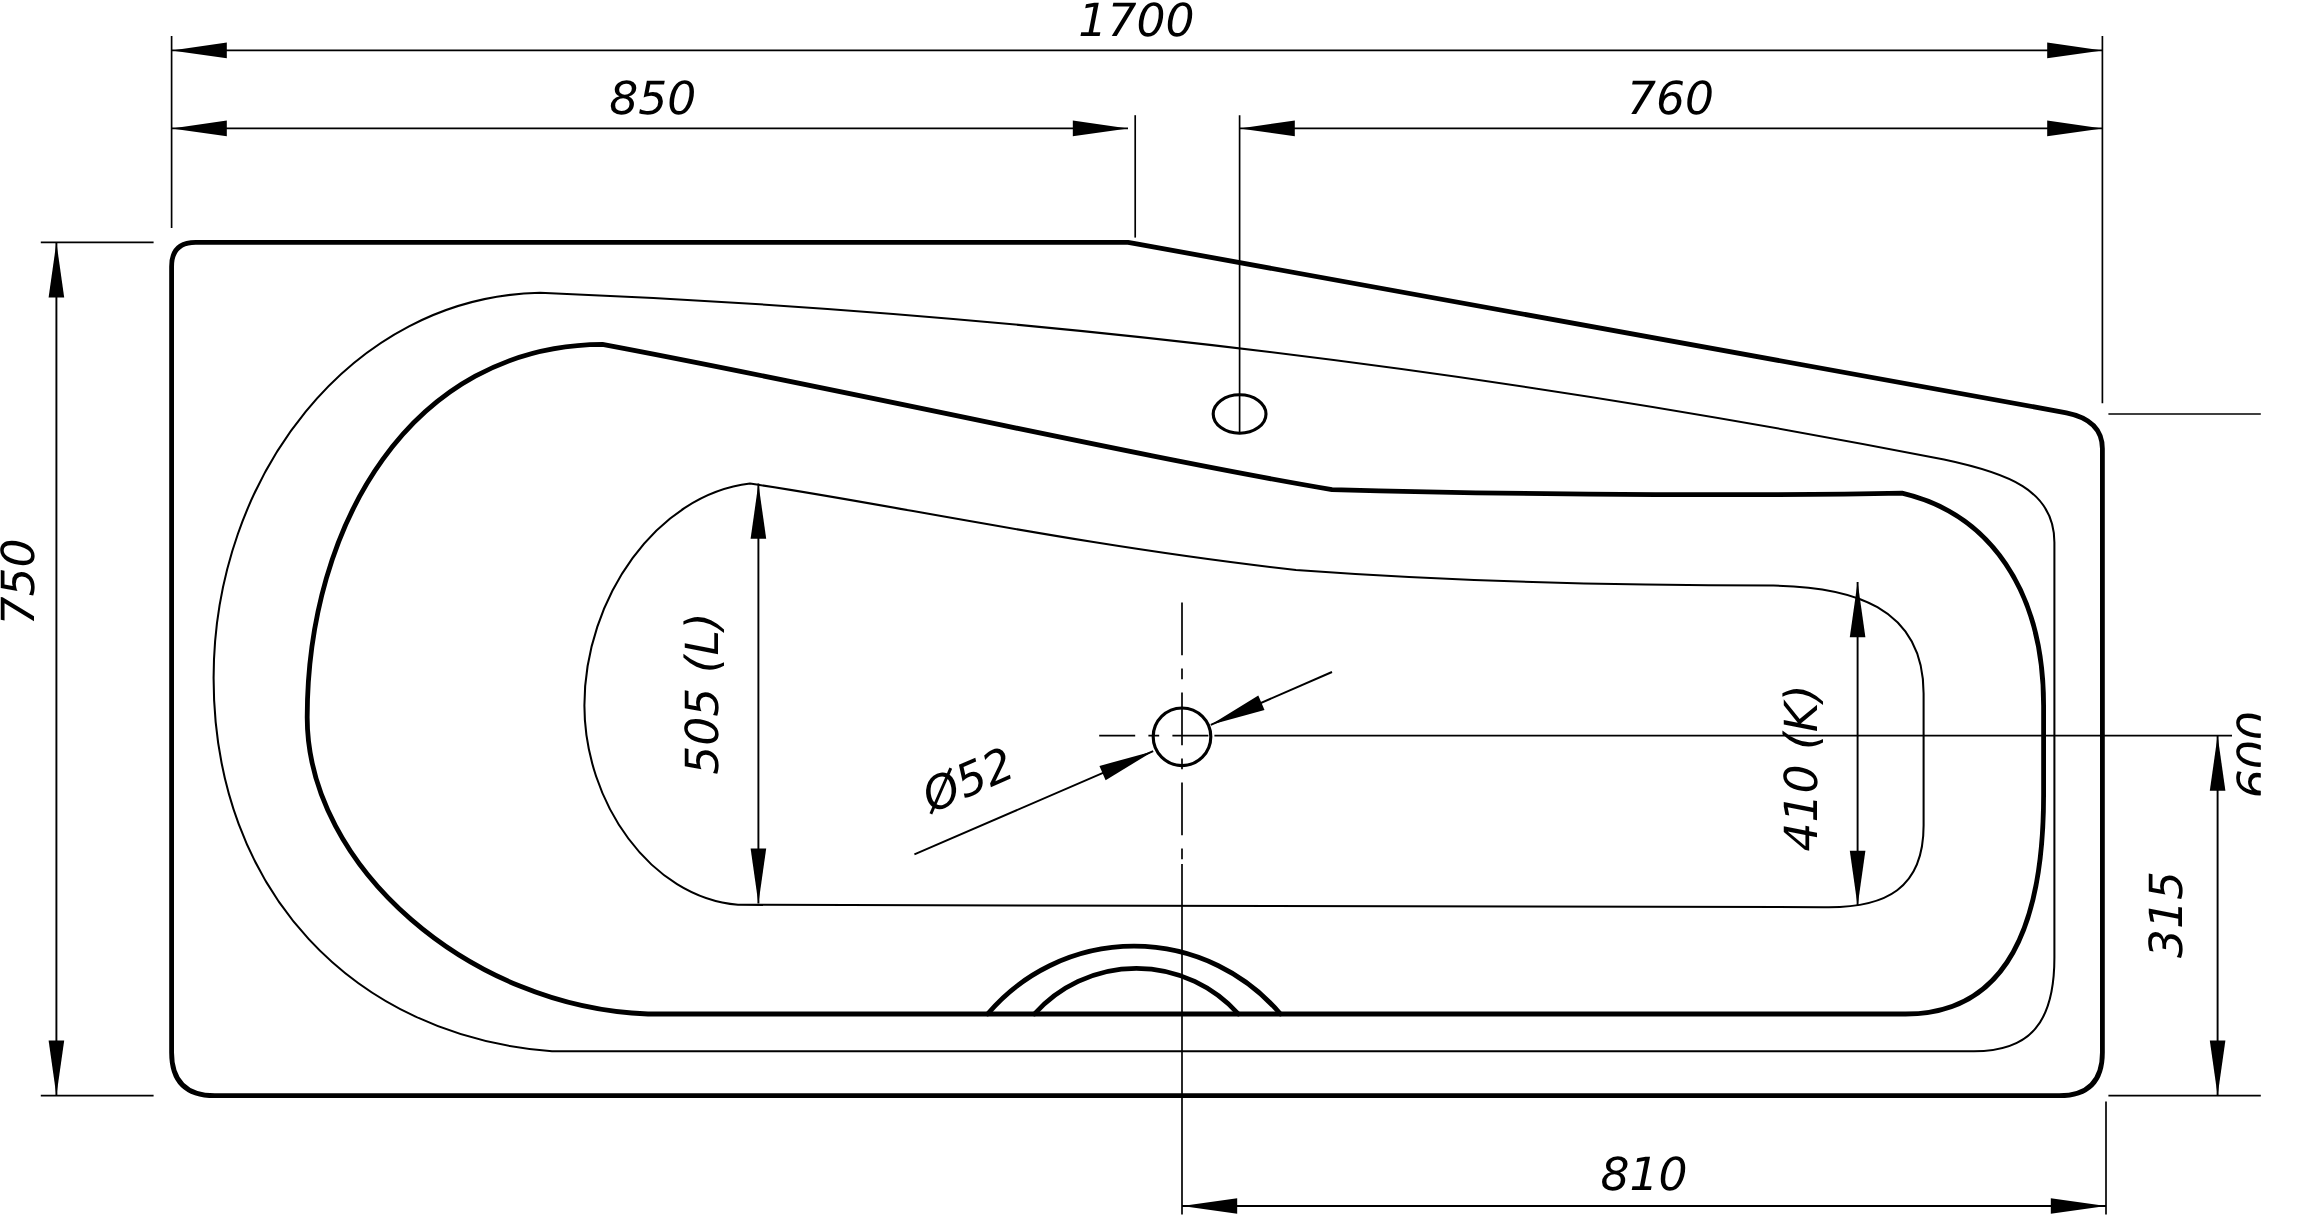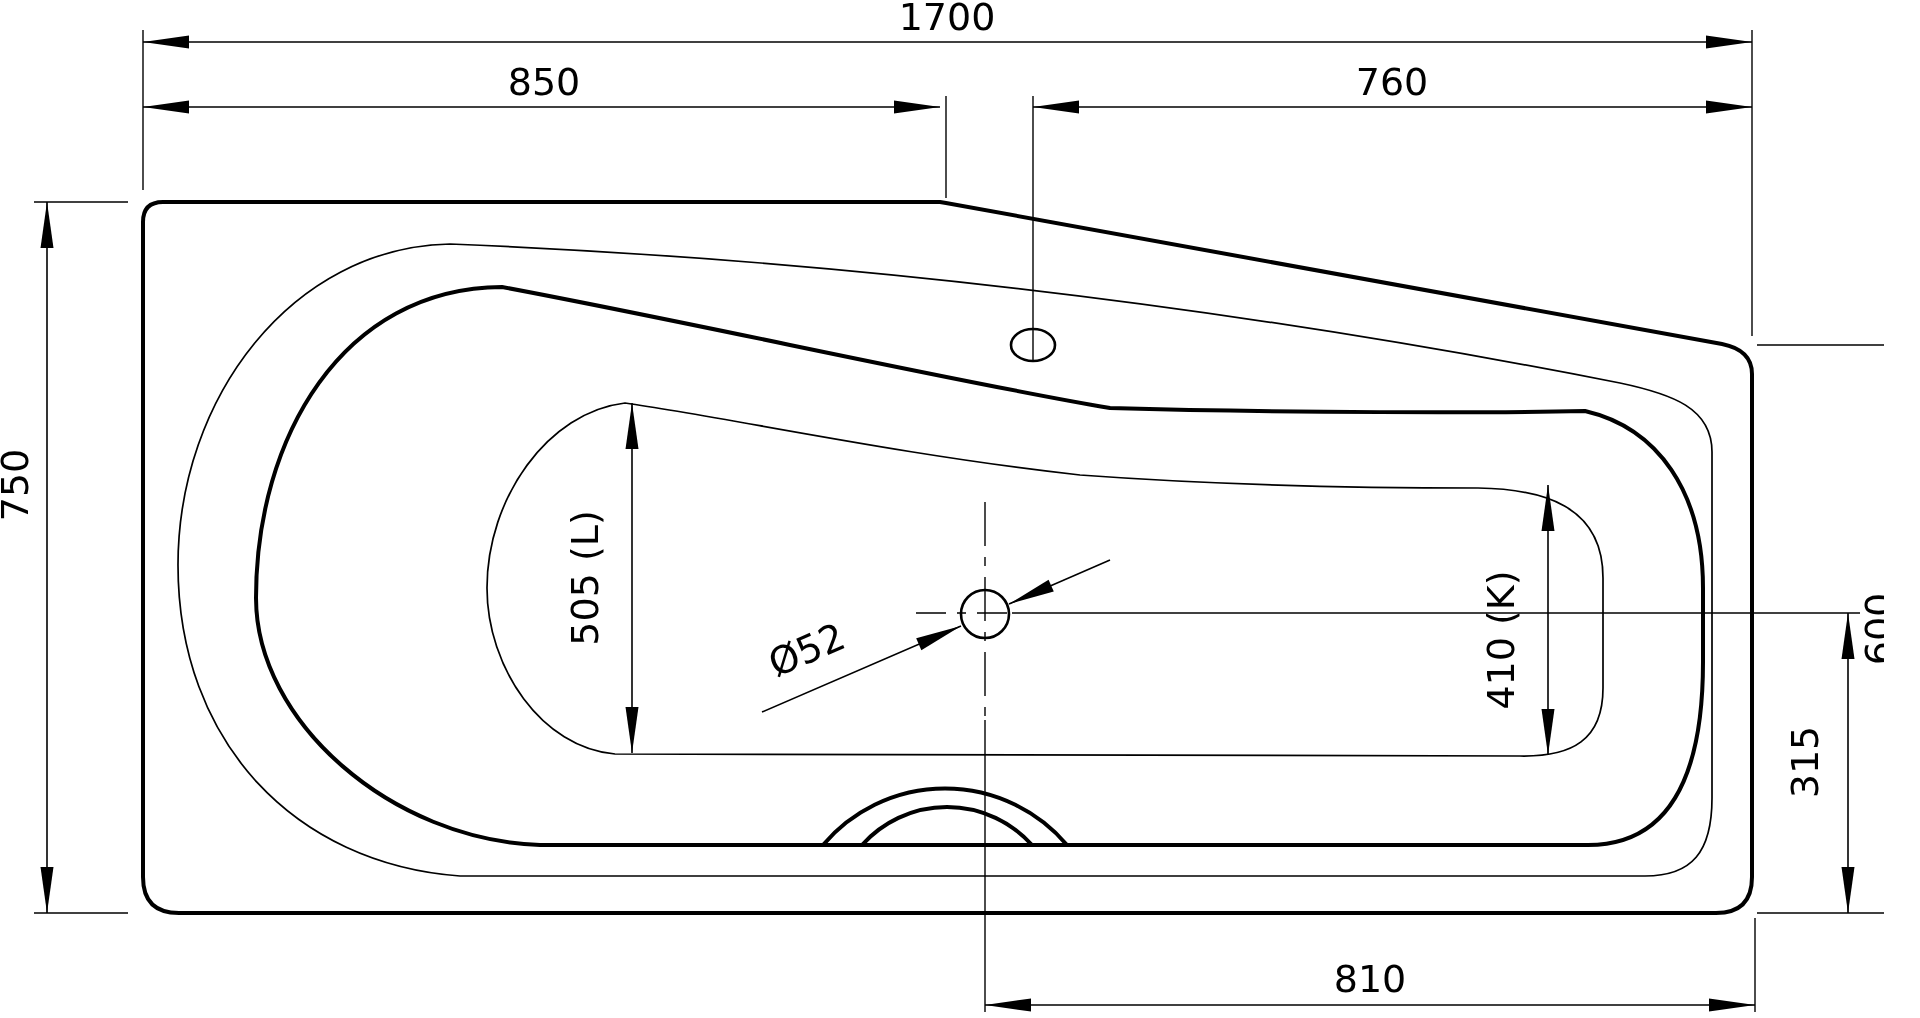--- a/index.html
+++ b/index.html
@@ -6,20 +6,21 @@
     margin: 0;
     padding: 0;
     background: #ffffff;
   }
   .stage {
     position: relative;
     width: 1884px;
     height: 1018px;
     background: #ffffff;
     overflow: hidden;
+    font-style: italic;
   }
   svg { display: block; }
   .thick  { fill: none; stroke: #000000; stroke-width: 4;   stroke-linecap: round; stroke-linejoin: round; }
   .thin   { fill: none; stroke: #000000; stroke-width: 1.7; stroke-linecap: round; stroke-linejoin: round; }
   .medium { fill: none; stroke: #000000; stroke-width: 2.6; }
   .dim    { fill: none; stroke: #000000; stroke-width: 1.6; }
   .ext    { fill: none; stroke: #000000; stroke-width: 1.4; }
   .cldash { fill: none; stroke: #000000; stroke-width: 1.4; stroke-dasharray: 44 11 9 11; }
   .cldash2{ fill: none; stroke: #000000; stroke-width: 1.4; stroke-dasharray: 30 11 9 11; }
   text.dimlabel {

